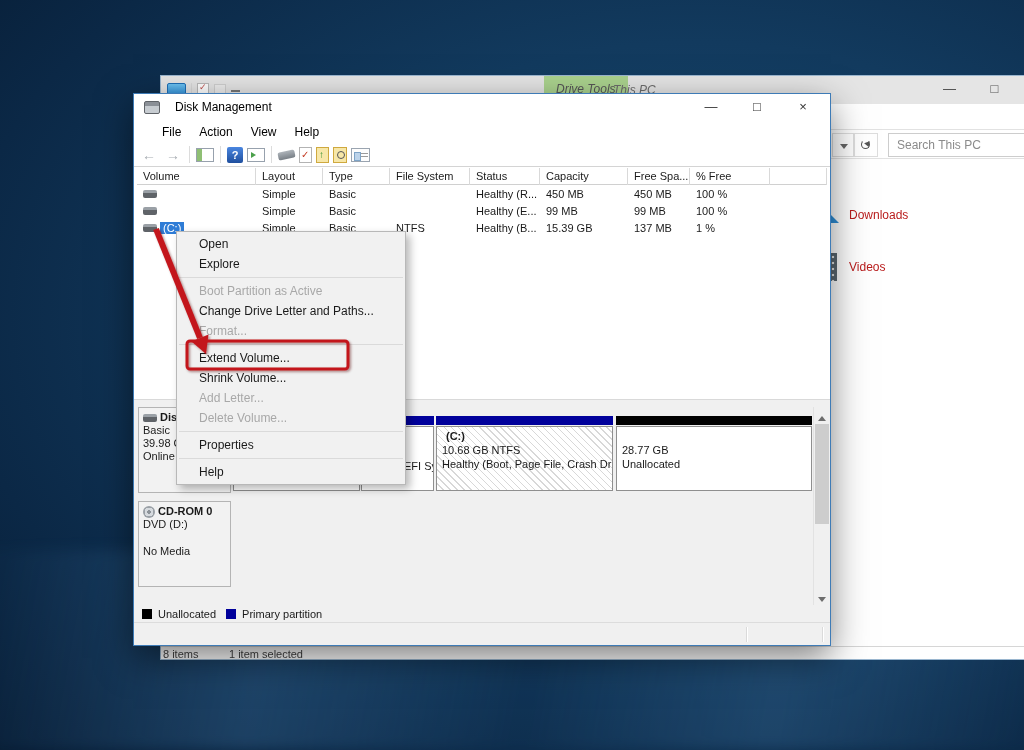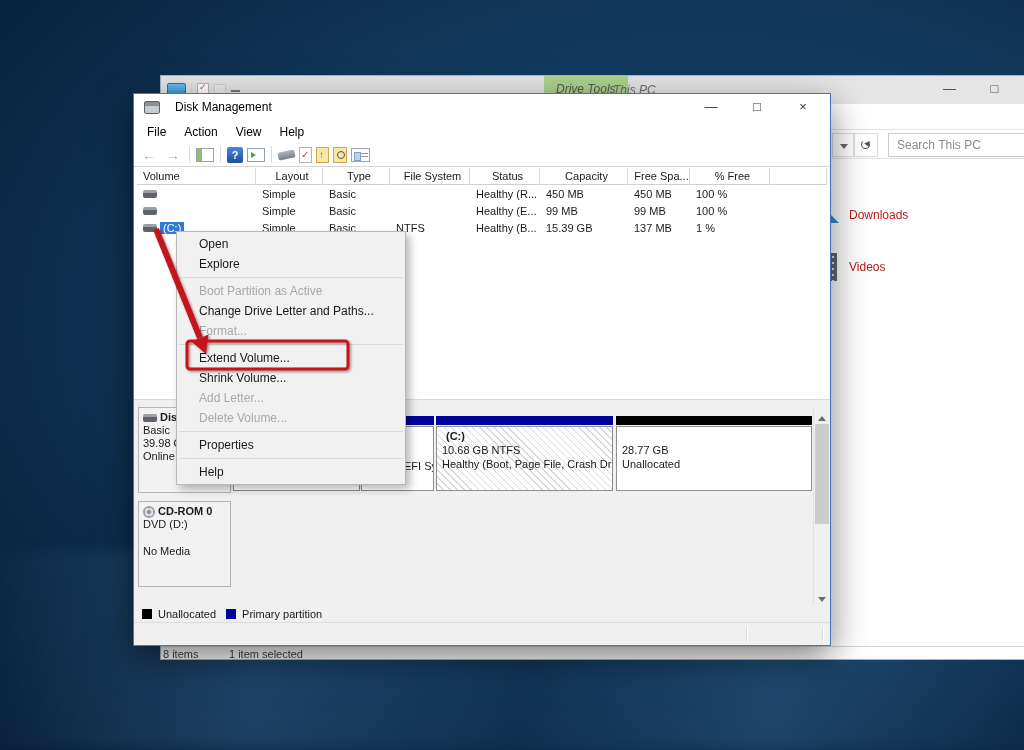--- a/index.html
+++ b/index.html
@@ -49,21 +49,21 @@
 
   
   .dm{position:absolute;left:133px;top:93px;width:698px;height:553px;background:#fff;
     border:1px solid #3e7bb6;box-shadow:0 12px 34px rgba(0,0,0,.5);}
   .dm-titlebar{position:relative;height:27px;background:#fff;}
   .dm-ico{position:absolute;left:10px;top:7px;width:16px;height:13px;border-radius:2px;
     background:linear-gradient(#8b9097 0 4px,#c7ccd1 4px);border:1px solid #5f6368;}
   .dm-title{position:absolute;left:41px;top:0;height:27px;line-height:27px;font-size:12px;color:#000;}
   .dm-btns{position:absolute;right:4px;top:0;display:flex;}
   .dm-btn{width:46px;height:27px;text-align:center;line-height:25px;font-size:13px;color:#333;}
-  .dm-menubar{position:relative;height:22px;font-size:12px;color:#000;display:flex;align-items:center;padding-left:4px;}
+  .dm-menubar{position:relative;height:22px;font-size:12px;color:#000;display:flex;align-items:center;padding-left:4px;margin-left:15px;}
   .dm-menu-item{padding:0 9px;}
   .dm-toolbar{position:relative;height:24px;display:flex;align-items:center;gap:4px;padding-left:5px;
     border-bottom:1px solid #d4d4d4;}
   .tb-sep{width:1px;height:17px;background:#dcdcdc;margin:0 2px;}
   .tb-arrow{font-size:14px;font-weight:bold;color:#a8adb3;width:20px;text-align:center;}
   .tb-arrow.back::after{content:"⬅";content:"←";}
   .tb-arrow.fwd::after{content:"→";}
   .tb-panel{width:18px;height:14px;border:1px solid #97a1ad;background:linear-gradient(to right,#8fbf74 5px,#fff 5px);}
   .tb-help{width:16px;height:16px;border-radius:2px;background:linear-gradient(#4a86e0,#1f4f9e);
     color:#fff;font-size:11px;font-weight:bold;text-align:center;line-height:16px;}
@@ -78,21 +78,21 @@
   .tb-find{width:14px;height:16px;border:1px solid #cfa93f;background:#f7e7a8;position:relative;}
   .tb-find::after{content:"";position:absolute;left:3px;top:3px;width:6px;height:6px;border:1.5px solid #555;border-radius:50%;}
   .tb-props{width:19px;height:14px;border:1px solid #9aa4b0;background:#fdfdfd;position:relative;}
   .tb-props::before{content:"";position:absolute;left:2px;top:3px;width:5px;height:7px;background:#bcd3ea;border:1px solid #7da3c6;}
   .tb-props::after{content:"";position:absolute;left:9px;top:4px;width:7px;height:1px;background:#9a9a9a;box-shadow:0 3px 0 #9a9a9a;}
 
   
   .dm-table{position:absolute;left:3px;top:74px;right:3px;}
   .tr{display:flex;height:17px;align-items:center;font-size:11px;color:#1a1a1a;}
   .tr.head{border-bottom:1px solid #d0d0d0;font-size:11px;}
-  .tr.head .td{border-right:1px solid #d9d9d9;height:17px;line-height:17px;text-align:center;}
+  .tr.head .td{border-right:1px solid #d9d9d9;height:17px;line-height:17px;}
   .td{padding-left:6px;white-space:nowrap;overflow:hidden;}
   .c0{width:119px;display:flex;align-items:center;gap:3px;}
   .c1{width:67px;}.c2{width:67px;}.c3{width:80px;}.c4{width:70px;}
   .c5{width:88px;}.c6{width:62px;}.c7{width:80px;}.c8{flex:1;}
   .hdd-ico{width:14px;height:8px;border-radius:2px;flex:0 0 auto;
     background:linear-gradient(#9aa0a6 0 3px,#5f6368 3px);}
   .vol-sel{background:#2e7cd6;color:#fff;padding:0 3px;}
 
   
   .dm-bottom{position:absolute;left:0;top:305px;width:100%;height:206px;background:#f0f0f0;border-top:1px solid #d9d9d9;}

